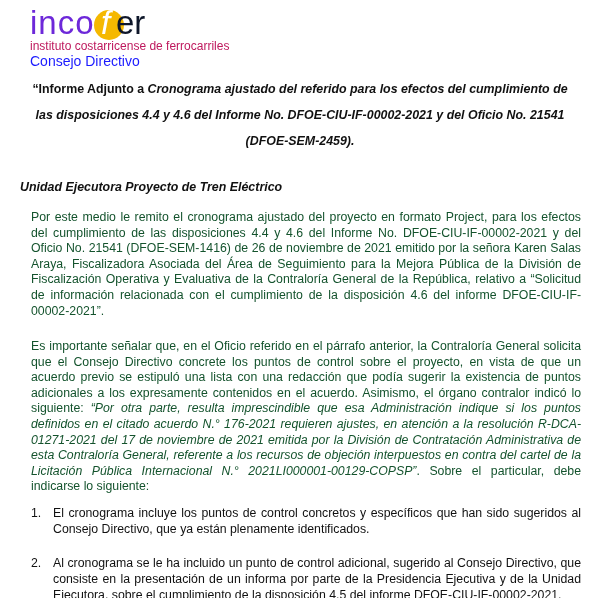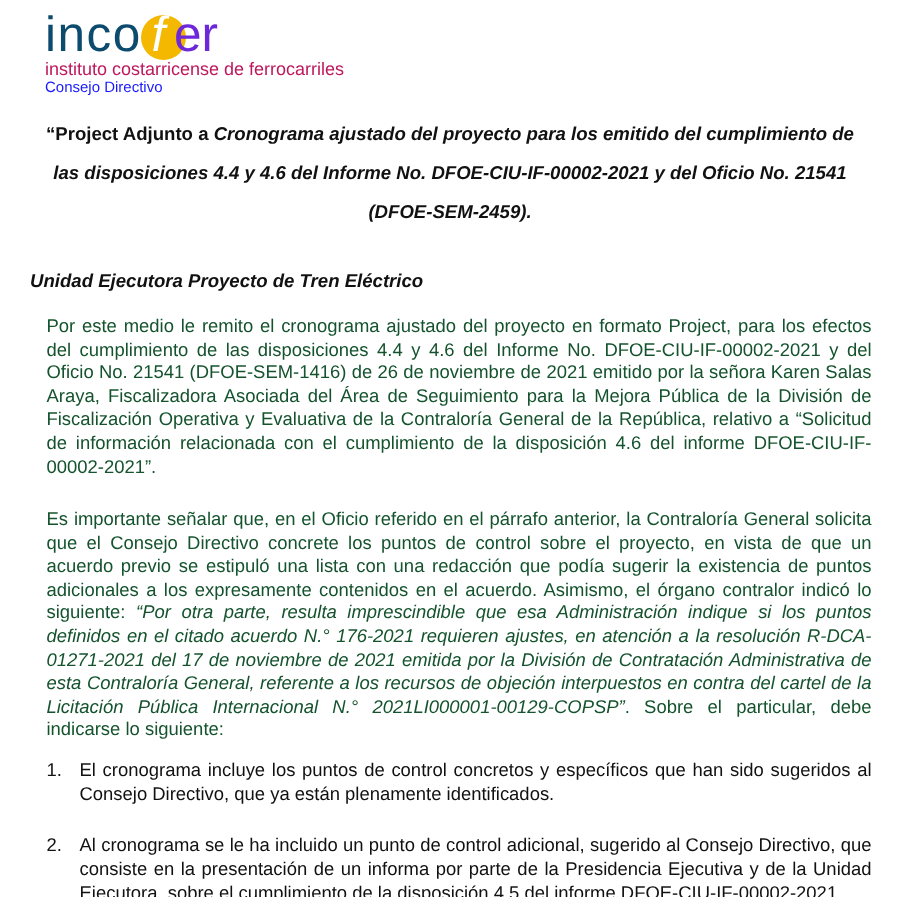--- a/index.html
+++ b/index.html
@@ -1,26 +1,26 @@
 <!DOCTYPE html>
 <html><head>
 <meta charset="utf-8">
 <style>
   html, body { margin:0; padding:0; background:#ffffff; }
   body { width:600px; height:598px; overflow:hidden; position:relative;
          font-family:"Liberation Sans", sans-serif; color:#111; }
   .logo { position:absolute; left:30px; top:6px; height:34px; width:110px; }
   .logo-text { position:absolute; left:0; top:0; font-family:"Liberation Sans", sans-serif;
-               font-size:33px; letter-spacing:1px; color:#0c4a6e; line-height:34px; }
+               font-size:33px; letter-spacing:1px; color:#6d28d9; line-height:34px; }
   .logo-circle { position:absolute; left:64px; top:4px; width:30px; height:30px;
                  border-radius:50%; background:#f5b800; }
   .logo-f { position:absolute; left:71px; top:0; font-size:33px; line-height:34px; color:#fff; font-style:italic; }
-  .logo-er { position:absolute; left:86px; top:0; font-size:33px; line-height:34px; color:#6d28d9; }
+  .logo-er { position:absolute; left:86px; top:0; font-size:33px; line-height:34px; color:#0f172a; }
   .institute { position:absolute; left:30px; top:39px; font-size:12px; color:#be185d; }
-  .council { position:absolute; left:30px; top:53px; font-size:10px; color:#1a1aff; }
+  .council { position:absolute; left:30px; top:53px; font-size:14px; color:#1a1aff; }
   .title { position:absolute; left:20px; width:560px; text-align:center;
            font-weight:bold; font-style:italic; font-size:12.4px; color:#111; }
   .t1 { top:82px; }
   .t2 { top:108px; }
   .t3 { top:134px; }
   .subtitle { position:absolute; left:20px; width:560px; top:180px; 
               font-weight:bold; font-style:italic; font-size:12.4px; }
   .para { position:absolute; left:31px; width:550px; font-size:12.3px; line-height:15.6px;
           text-align:justify; color:#14532d; }
   .p1 { top:210px; }
@@ -37,21 +37,21 @@
 
 <div class="logo">
   <span class="logo-text">inco</span>
   <span class="logo-circle"></span>
   <span class="logo-f">f</span>
   <span class="logo-er">er</span>
 </div>
 <div class="institute">instituto costarricense de ferrocarriles</div>
 <div class="council">Consejo Directivo</div>
 
-<div class="title t1"><span style="font-style:normal">“Project Adjunto a </span><span>Cronograma ajustado del proyecto para los emitido del cumplimiento de</span></div>
+<div class="title t1"><span style="font-style:normal">“Informe Adjunto a </span><span>Cronograma ajustado del referido para los efectos del cumplimiento de</span></div>
 <div class="title t2">las disposiciones 4.4 y 4.6 del Informe No. DFOE-CIU-IF-00002-2021 y del Oficio No. 21541</div>
 <div class="title t3">(DFOE-SEM-2459).</div>
 
 <div class="subtitle">Unidad Ejecutora Proyecto de Tren Eléctrico</div>
 
 <div class="para p1">Por este medio le remito el cronograma ajustado del proyecto en formato Project, para los efectos del cumplimiento de las disposiciones 4.4 y 4.6 del Informe No. DFOE-CIU-IF-00002-2021 y del Oficio No. 21541 (DFOE-SEM-1416) de 26 de noviembre de 2021 emitido por la señora Karen Salas Araya, Fiscalizadora Asociada del Área de Seguimiento para la Mejora Pública de la División de Fiscalización Operativa y Evaluativa de la Contraloría General de la República, relativo a “Solicitud de información relacionada con el cumplimiento de la disposición 4.6 del informe DFOE-CIU-IF-00002-2021”.</div>
 
 <div class="para p2"><span>Es importante señalar que, en el Oficio referido en el párrafo anterior, la Contraloría General solicita que el Consejo Directivo concrete los puntos de control sobre el proyecto, en vista de que un acuerdo previo se estipuló una lista con una redacción que podía sugerir la existencia de puntos adicionales a los expresamente contenidos en el acuerdo.  Asimismo, el órgano contralor indicó lo siguiente: </span><span class="it">“Por otra parte, resulta imprescindible que esa Administración indique si los puntos definidos en el citado acuerdo N.° 176-2021 requieren ajustes, en atención a la resolución R-DCA-01271-2021 del 17 de noviembre de 2021 emitida por la División de Contratación Administrativa de esta Contraloría General, referente a los recursos de objeción interpuestos en contra del cartel de la Licitación Pública Internacional N.° 2021LI000001-00129-COPSP”</span><span>. Sobre el particular, debe indicarse lo siguiente:</span></div>
 
 <div class="list-item li1">

